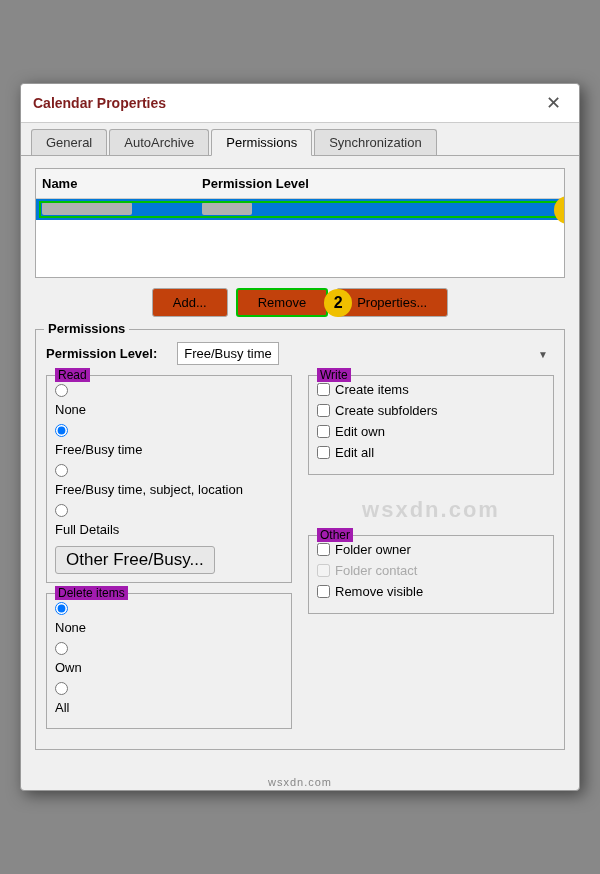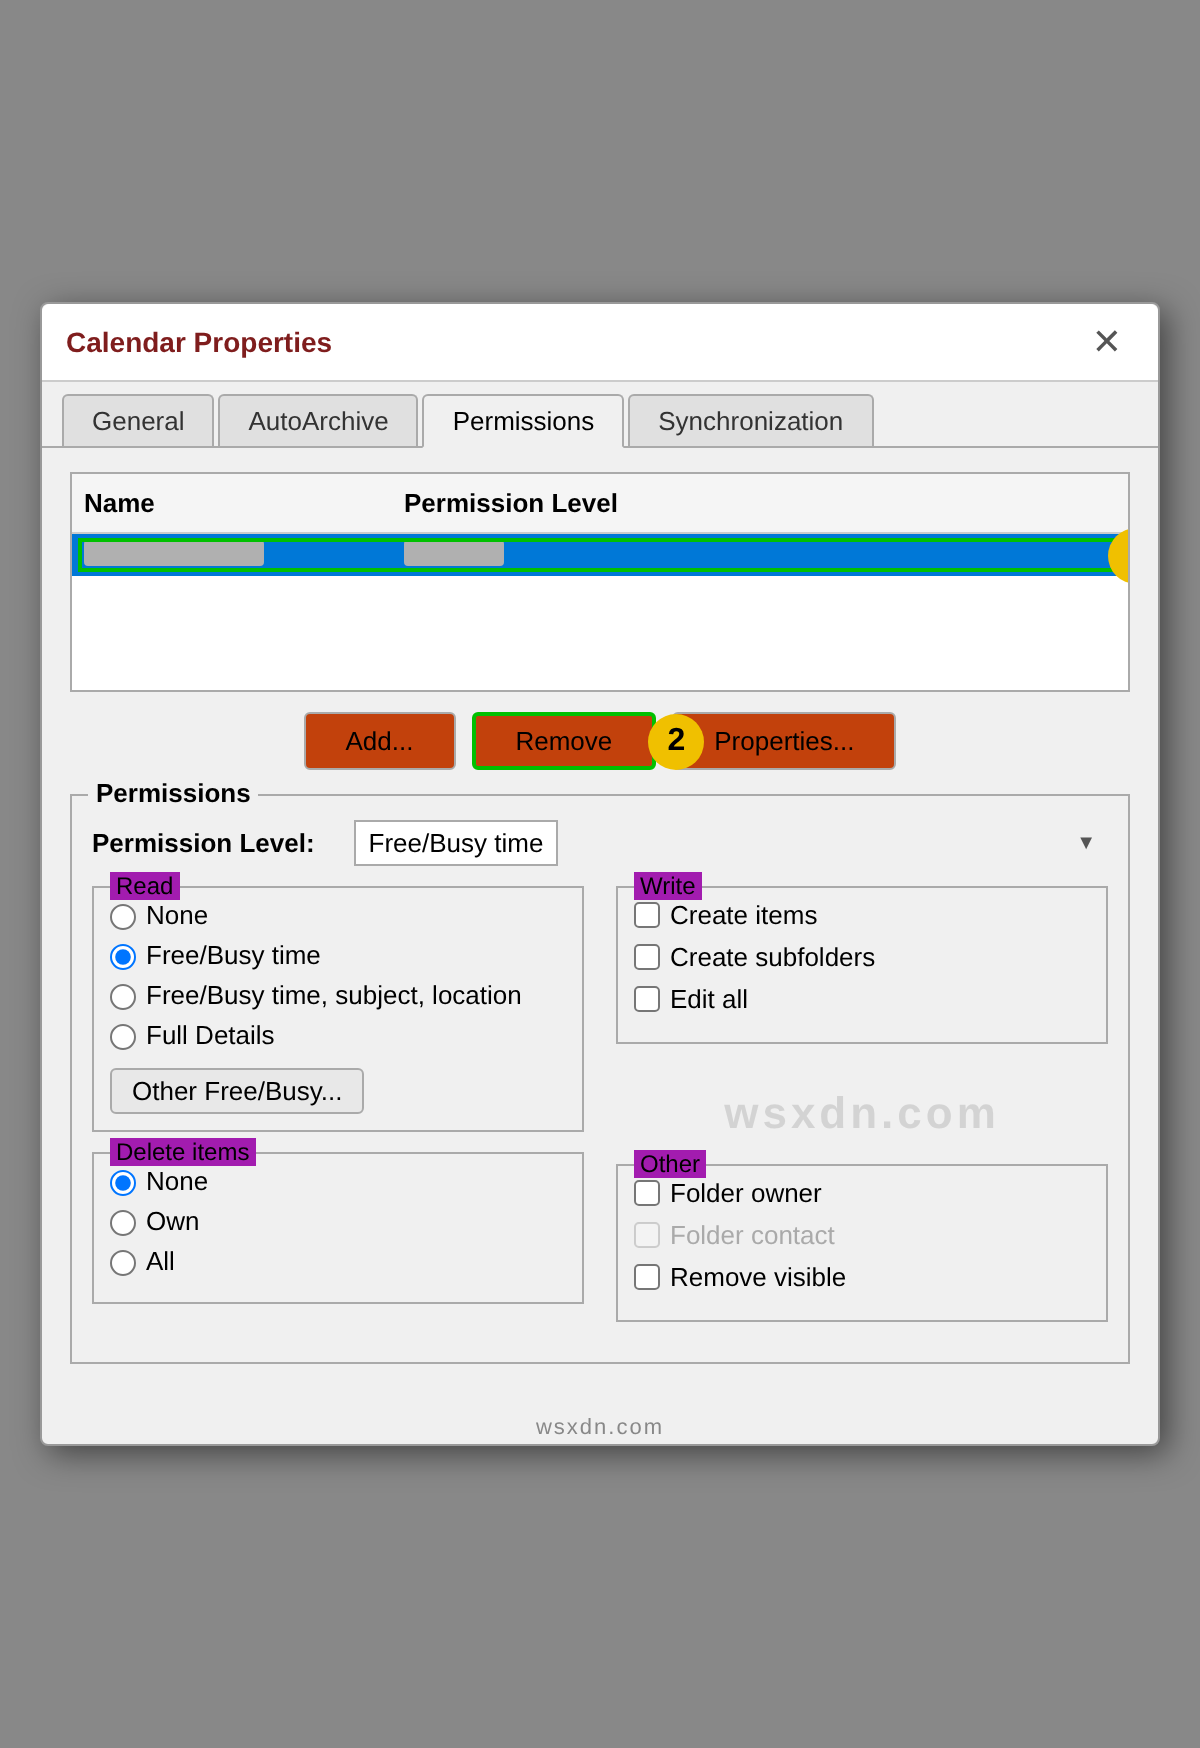--- a/index.html
+++ b/index.html
@@ -246,20 +246,21 @@
       background: #a21caf;
       padding: 0 3px;
       font-size: 12px;
     }
     .radio-item {
       display: flex;
       align-items: flex-start;
       gap: 5px;
       margin-bottom: 5px;
       font-size: 13px;
+      flex-direction: column;
     }
     .radio-item input[type="radio"] {
       margin-top: 2px;
       cursor: pointer;
     }
     .checkbox-item {
       display: flex;
       align-items: center;
       gap: 5px;
       margin-bottom: 6px;
@@ -270,21 +271,21 @@
     }
     .checkbox-item.disabled {
       color: #aaa;
     }
     .other-free-busy-btn {
       margin-top: 4px;
       padding: 3px 10px;
       border: 1px solid #aaa;
       background: #e8e8e8;
       cursor: pointer;
-      font-size: 13px;
+      font-size: 17px;
       border-radius: 3px;
     }
     
     .dialog-footer {
       border-top: 1px solid #ccc;
       padding: 8px 14px;
       display: flex;
       justify-content: flex-end;
       gap: 8px;
       background: #f0f0f0;
@@ -423,20 +424,24 @@
             <div class="checkbox-item">
               <input type="checkbox" style="">
               <span>Create items</span>
             </div>
             <div class="checkbox-item">
               <input type="checkbox" style="">
               <span>Create subfolders</span>
             </div>
             <div class="checkbox-item">
               <input type="checkbox" style="">
+              <span>Edit own</span>
+            </div>
+            <div class="checkbox-item">
+              <input type="checkbox" style="">
               <span>Edit all</span>
             </div>
           </div>
 
           <div style="height: 50px; display:flex; align-items:center; justify-content:center; opacity:0.2; pointer-events:none;">
             <span style="font-size:22px; font-weight:bold; color:#666; letter-spacing:2px;">wsxdn.com</span>
           </div>
 
           <div class="sub-group">
             <span class="sub-group-label">Other</span>

